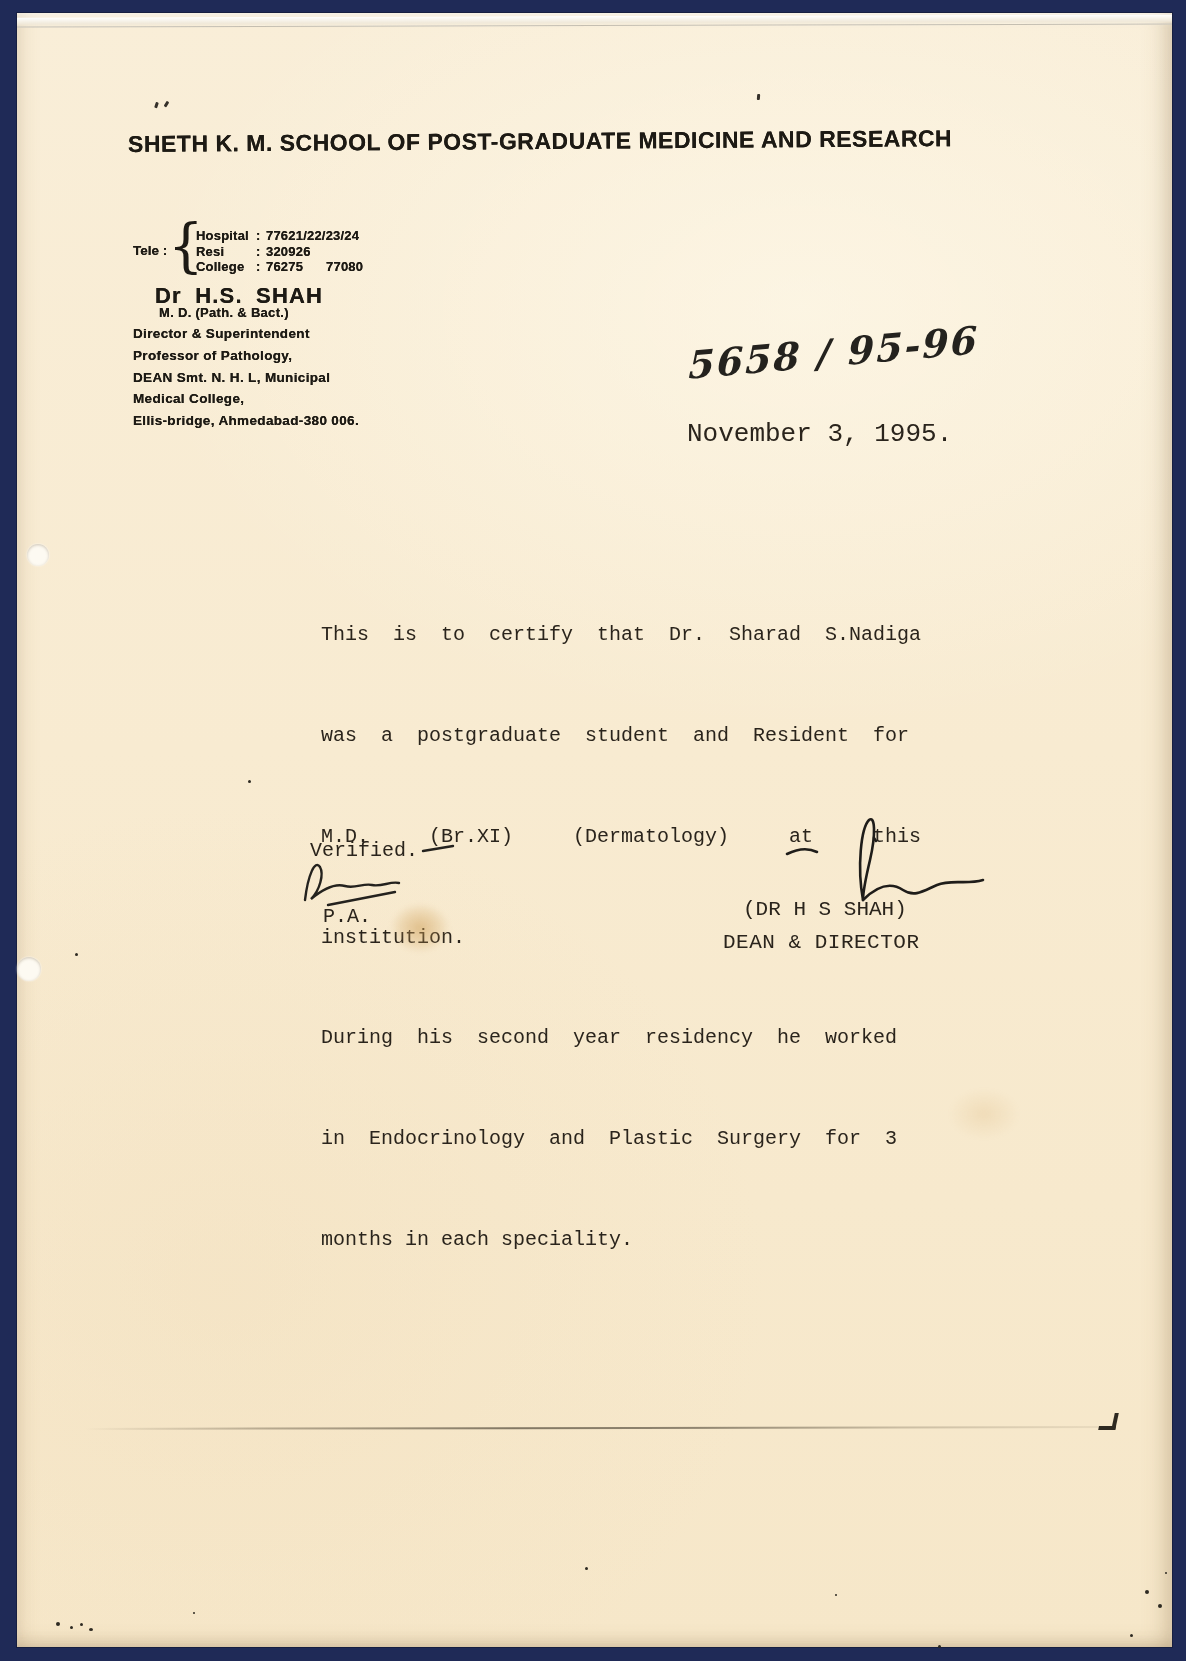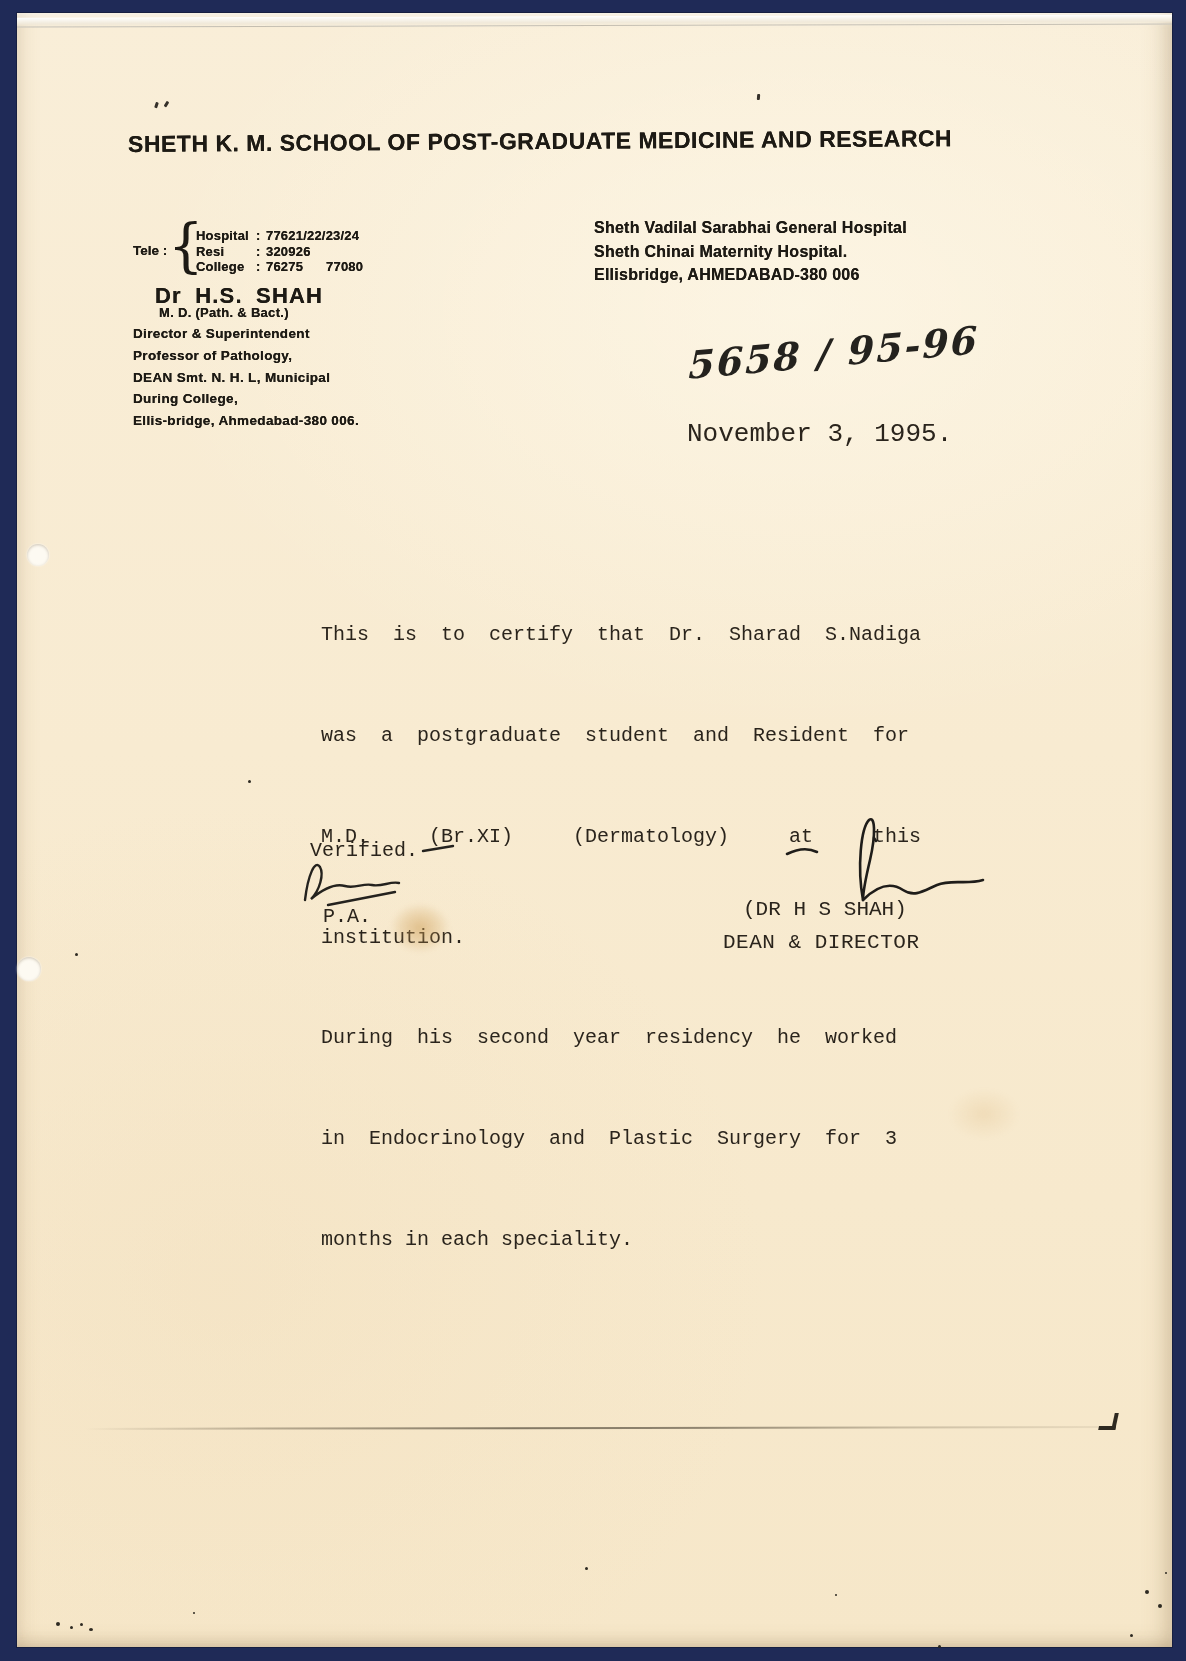--- a/index.html
+++ b/index.html
@@ -103,29 +103,24 @@
         <span>College</span><span>:</span><span>76275      77080</span>
       </div>
     </div>
 
     <div class="abs stamp doctor-name">Dr H.S. SHAH</div>
     <div class="abs stamp doctor-degree">M. D. (Path. &amp; Bact.)</div>
     <div class="abs stamp doctor-titles">
       <div>Director &amp; Superintendent</div>
       <div>Professor of Pathology,</div>
       <div>DEAN Smt. N. H. L, Municipal</div>
-      <div>During College,</div>
+      <div>Medical College,</div>
       <div>Ellis-bridge, Ahmedabad-380 006.</div>
     </div>
 
-    <div class="abs stamp hospitals">
-      <div>Sheth Vadilal Sarabhai General Hospital</div>
-      <div>Sheth Chinai Maternity Hospital.</div>
-      <div>Ellisbridge, AHMEDABAD-380 006</div>
-    </div>
 
     <div class="abs ref-number">5658 / 95-96</div>
     <div class="abs type date-line">November 3, 1995.</div>
 
     <div class="abs type body-lines">
       <div>This  is  to  certify  that  Dr.  Sharad  S.Nadiga</div>
       <div>was  a  postgraduate  student  and  Resident  for</div>
       <div>M.D.     (Br.XI)     (Dermatology)     at     this</div>
       <div>institution.</div>
       <div>During  his  second  year  residency  he  worked</div>

